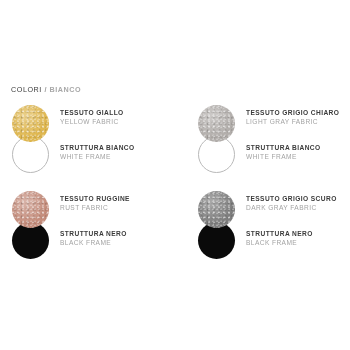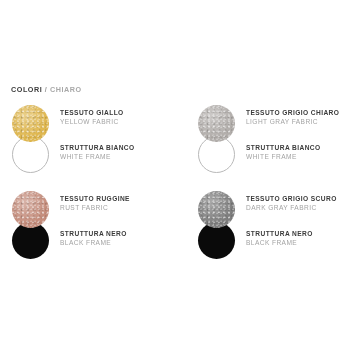--- a/index.html
+++ b/index.html
@@ -27,21 +27,21 @@
     position: absolute;
     left: 11px;
     top: 85px;
     font-size: 7.2px;
     letter-spacing: 0.55px;
     line-height: 10px;
     white-space: nowrap;
   }
   .section-header .it {
     color: #3b3b3b;
-    font-weight: bold;
+    font-weight: normal;
   }
   .section-header .sep {
     color: #9a9a9a;
     font-weight: bold;
   }
   .section-header .en {
     color: #a8a8a8;
     font-weight: bold;
   }
 
@@ -151,21 +151,21 @@
     line-height: 9.5px;
     white-space: nowrap;
   }
 </style>
 </head>
 <body>
 
 <div class="sheet">
 
   <div class="section-header">
-    <span class="it">COLORI</span><span class="sep"> / </span><span class="en">CHIARO</span>
+    <span class="it">COLORI</span><span class="sep"> / </span><span class="en">BIANCO</span>
   </div>
 
   <div class="grid">
 
     <div class="grid-row">
 
       <div class="group col-left">
         <div class="swatch-stack">
           <div class="swatch fabric sheen" style="background-color:#dfb74f;"></div>
           <div class="swatch frame outline"></div>

